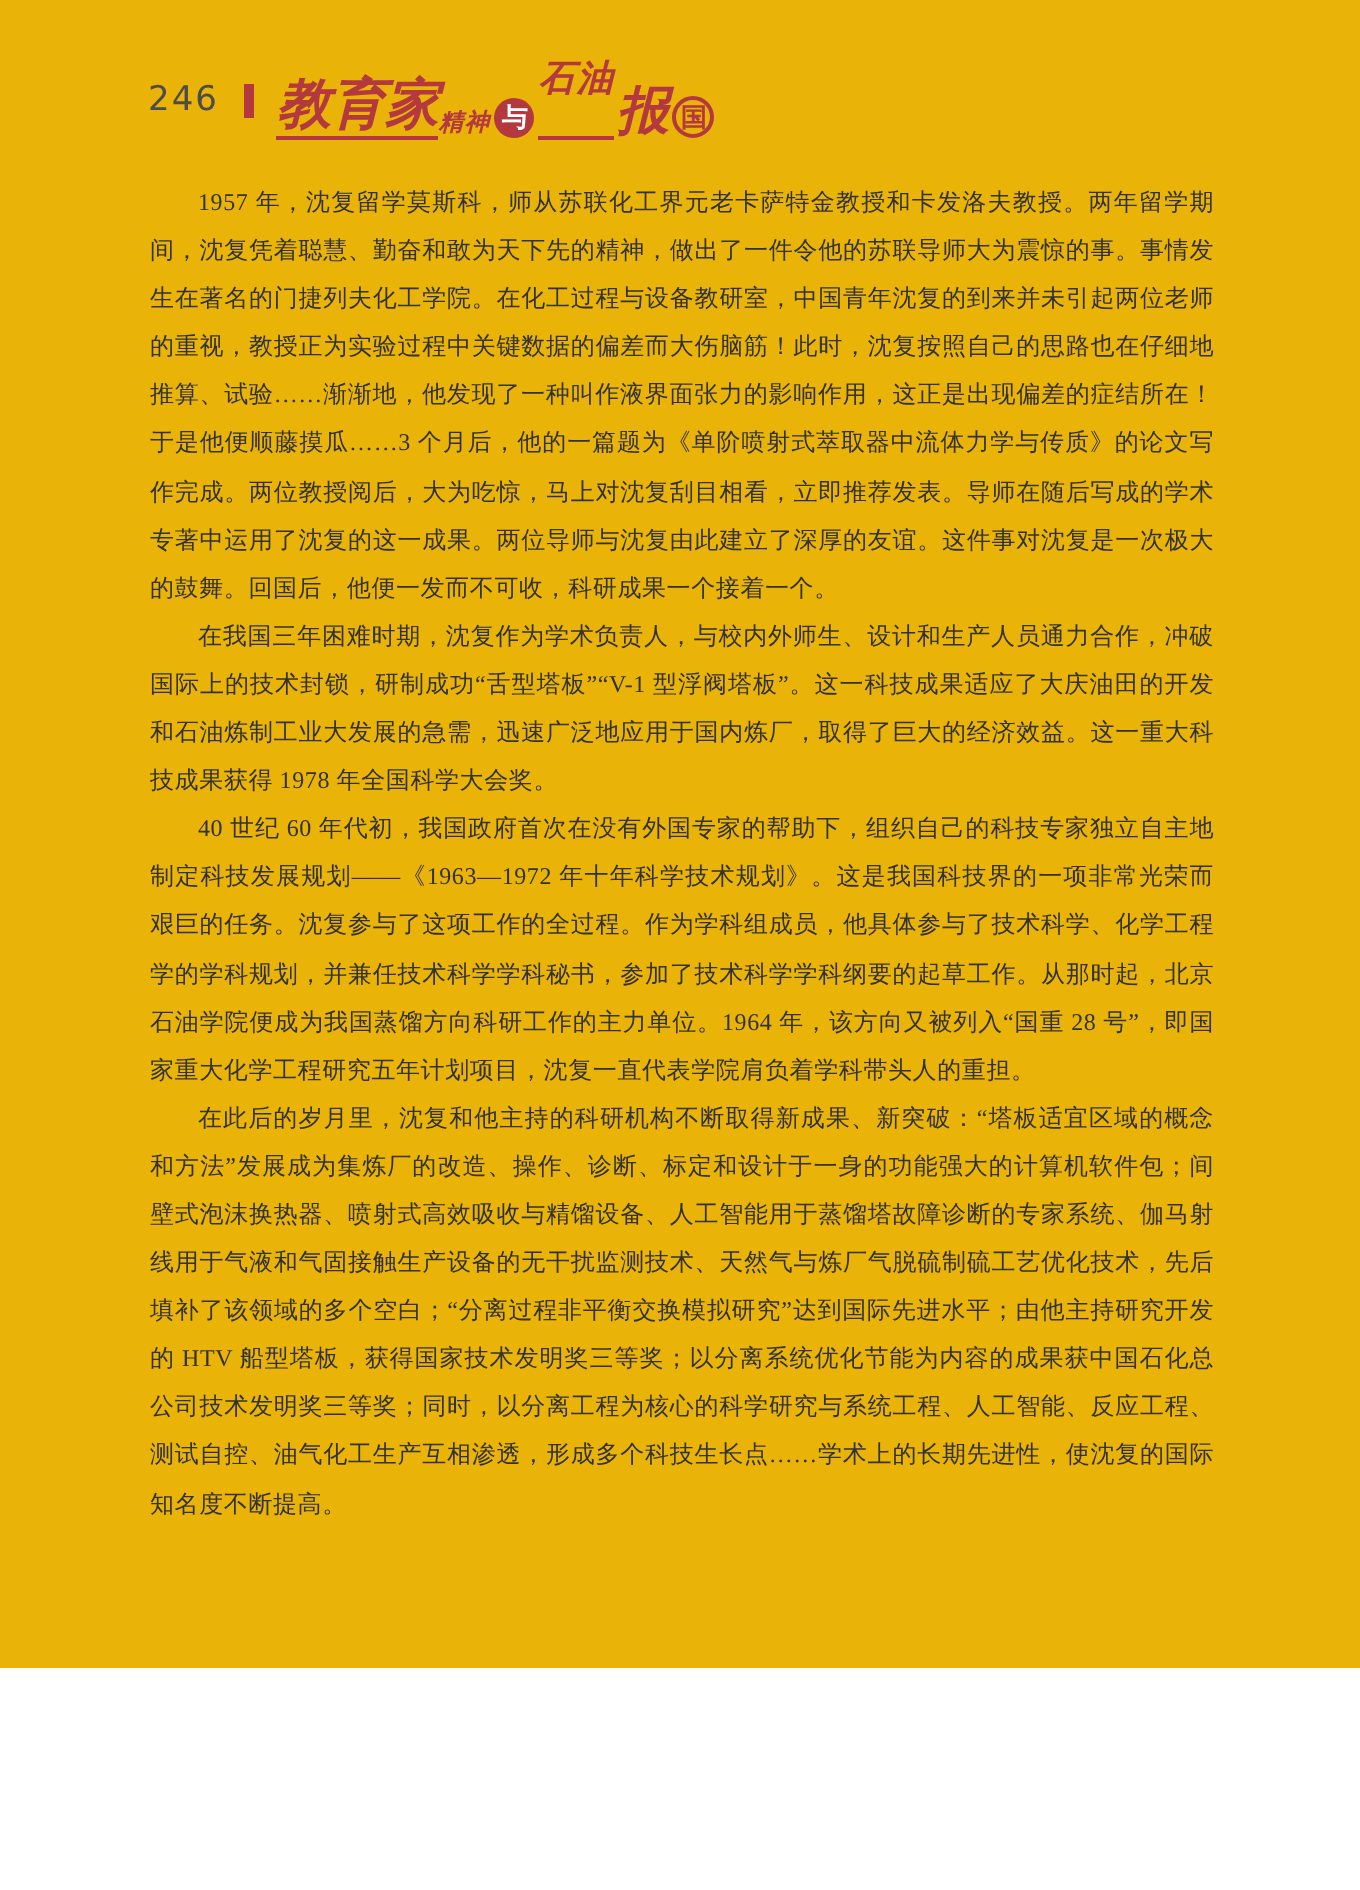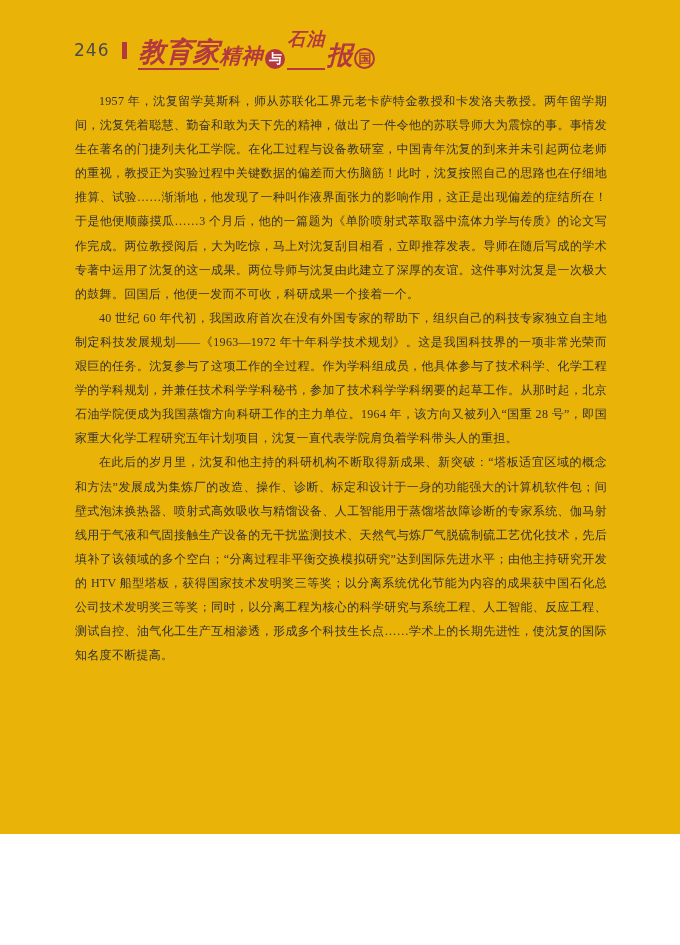--- a/index.html
+++ b/index.html
@@ -41,21 +41,21 @@
     font-style: italic;
     white-space: nowrap;
   }
   .logo-big {
     font-size: 27px;
     line-height: 1;
     border-bottom: 2px solid #b3393f;
     padding-bottom: 2px;
   }
   .logo-mid {
-    font-size: 21px;
+    font-size: 12px;
     line-height: 1;
     padding-bottom: 3px;
     letter-spacing: 1px;
     text-align: right;
   }
   .logo-circle-solid {
     width: 20px;
     height: 20px;
     border-radius: 50%;
     background: #b3393f;
@@ -125,17 +125,18 @@
       <span class="logo-mid">精神</span>
       <span class="logo-circle-solid">与</span>
       <span class="logo-mid-u">石油</span>
       <span class="logo-bao">报</span>
       <span class="logo-circle-outline">国</span>
     </div>
   </div>
 
   <div class="content">
     <p>1957 年，沈复留学莫斯科，师从苏联化工界元老卡萨特金教授和卡发洛夫教授。两年留学期间，沈复凭着聪慧、勤奋和敢为天下先的精神，做出了一件令他的苏联导师大为震惊的事。事情发生在著名的门捷列夫化工学院。在化工过程与设备教研室，中国青年沈复的到来并未引起两位老师的重视，教授正为实验过程中关键数据的偏差而大伤脑筋！此时，沈复按照自己的思路也在仔细地推算、试验……渐渐地，他发现了一种叫作液界面张力的影响作用，这正是出现偏差的症结所在！于是他便顺藤摸瓜……3 个月后，他的一篇题为《单阶喷射式萃取器中流体力学与传质》的论文写作完成。两位教授阅后，大为吃惊，马上对沈复刮目相看，立即推荐发表。导师在随后写成的学术专著中运用了沈复的这一成果。两位导师与沈复由此建立了深厚的友谊。这件事对沈复是一次极大的鼓舞。回国后，他便一发而不可收，科研成果一个接着一个。</p>
+    <p>在我国三年困难时期，沈复作为学术负责人，与校内外师生、设计和生产人员通力合作，冲破国际上的技术封锁，研制成功“舌型塔板”“V-1 型浮阀塔板”。这一科技成果适应了大庆油田的开发和石油炼制工业大发展的急需，迅速广泛地应用于国内炼厂，取得了巨大的经济效益。这一重大科技成果获得 1978 年全国科学大会奖。</p>
     <p>40 世纪 60 年代初，我国政府首次在没有外国专家的帮助下，组织自己的科技专家独立自主地制定科技发展规划——《1963—1972 年十年科学技术规划》。这是我国科技界的一项非常光荣而艰巨的任务。沈复参与了这项工作的全过程。作为学科组成员，他具体参与了技术科学、化学工程学的学科规划，并兼任技术科学学科秘书，参加了技术科学学科纲要的起草工作。从那时起，北京石油学院便成为我国蒸馏方向科研工作的主力单位。1964 年，该方向又被列入“国重 28 号”，即国家重大化学工程研究五年计划项目，沈复一直代表学院肩负着学科带头人的重担。</p>
     <p>在此后的岁月里，沈复和他主持的科研机构不断取得新成果、新突破：“塔板适宜区域的概念和方法”发展成为集炼厂的改造、操作、诊断、标定和设计于一身的功能强大的计算机软件包；间壁式泡沫换热器、喷射式高效吸收与精馏设备、人工智能用于蒸馏塔故障诊断的专家系统、伽马射线用于气液和气固接触生产设备的无干扰监测技术、天然气与炼厂气脱硫制硫工艺优化技术，先后填补了该领域的多个空白；“分离过程非平衡交换模拟研究”达到国际先进水平；由他主持研究开发的 HTV 船型塔板，获得国家技术发明奖三等奖；以分离系统优化节能为内容的成果获中国石化总公司技术发明奖三等奖；同时，以分离工程为核心的科学研究与系统工程、人工智能、反应工程、测试自控、油气化工生产互相渗透，形成多个科技生长点……学术上的长期先进性，使沈复的国际知名度不断提高。</p>
   </div>
 
 </div>
 
 </body></html>

